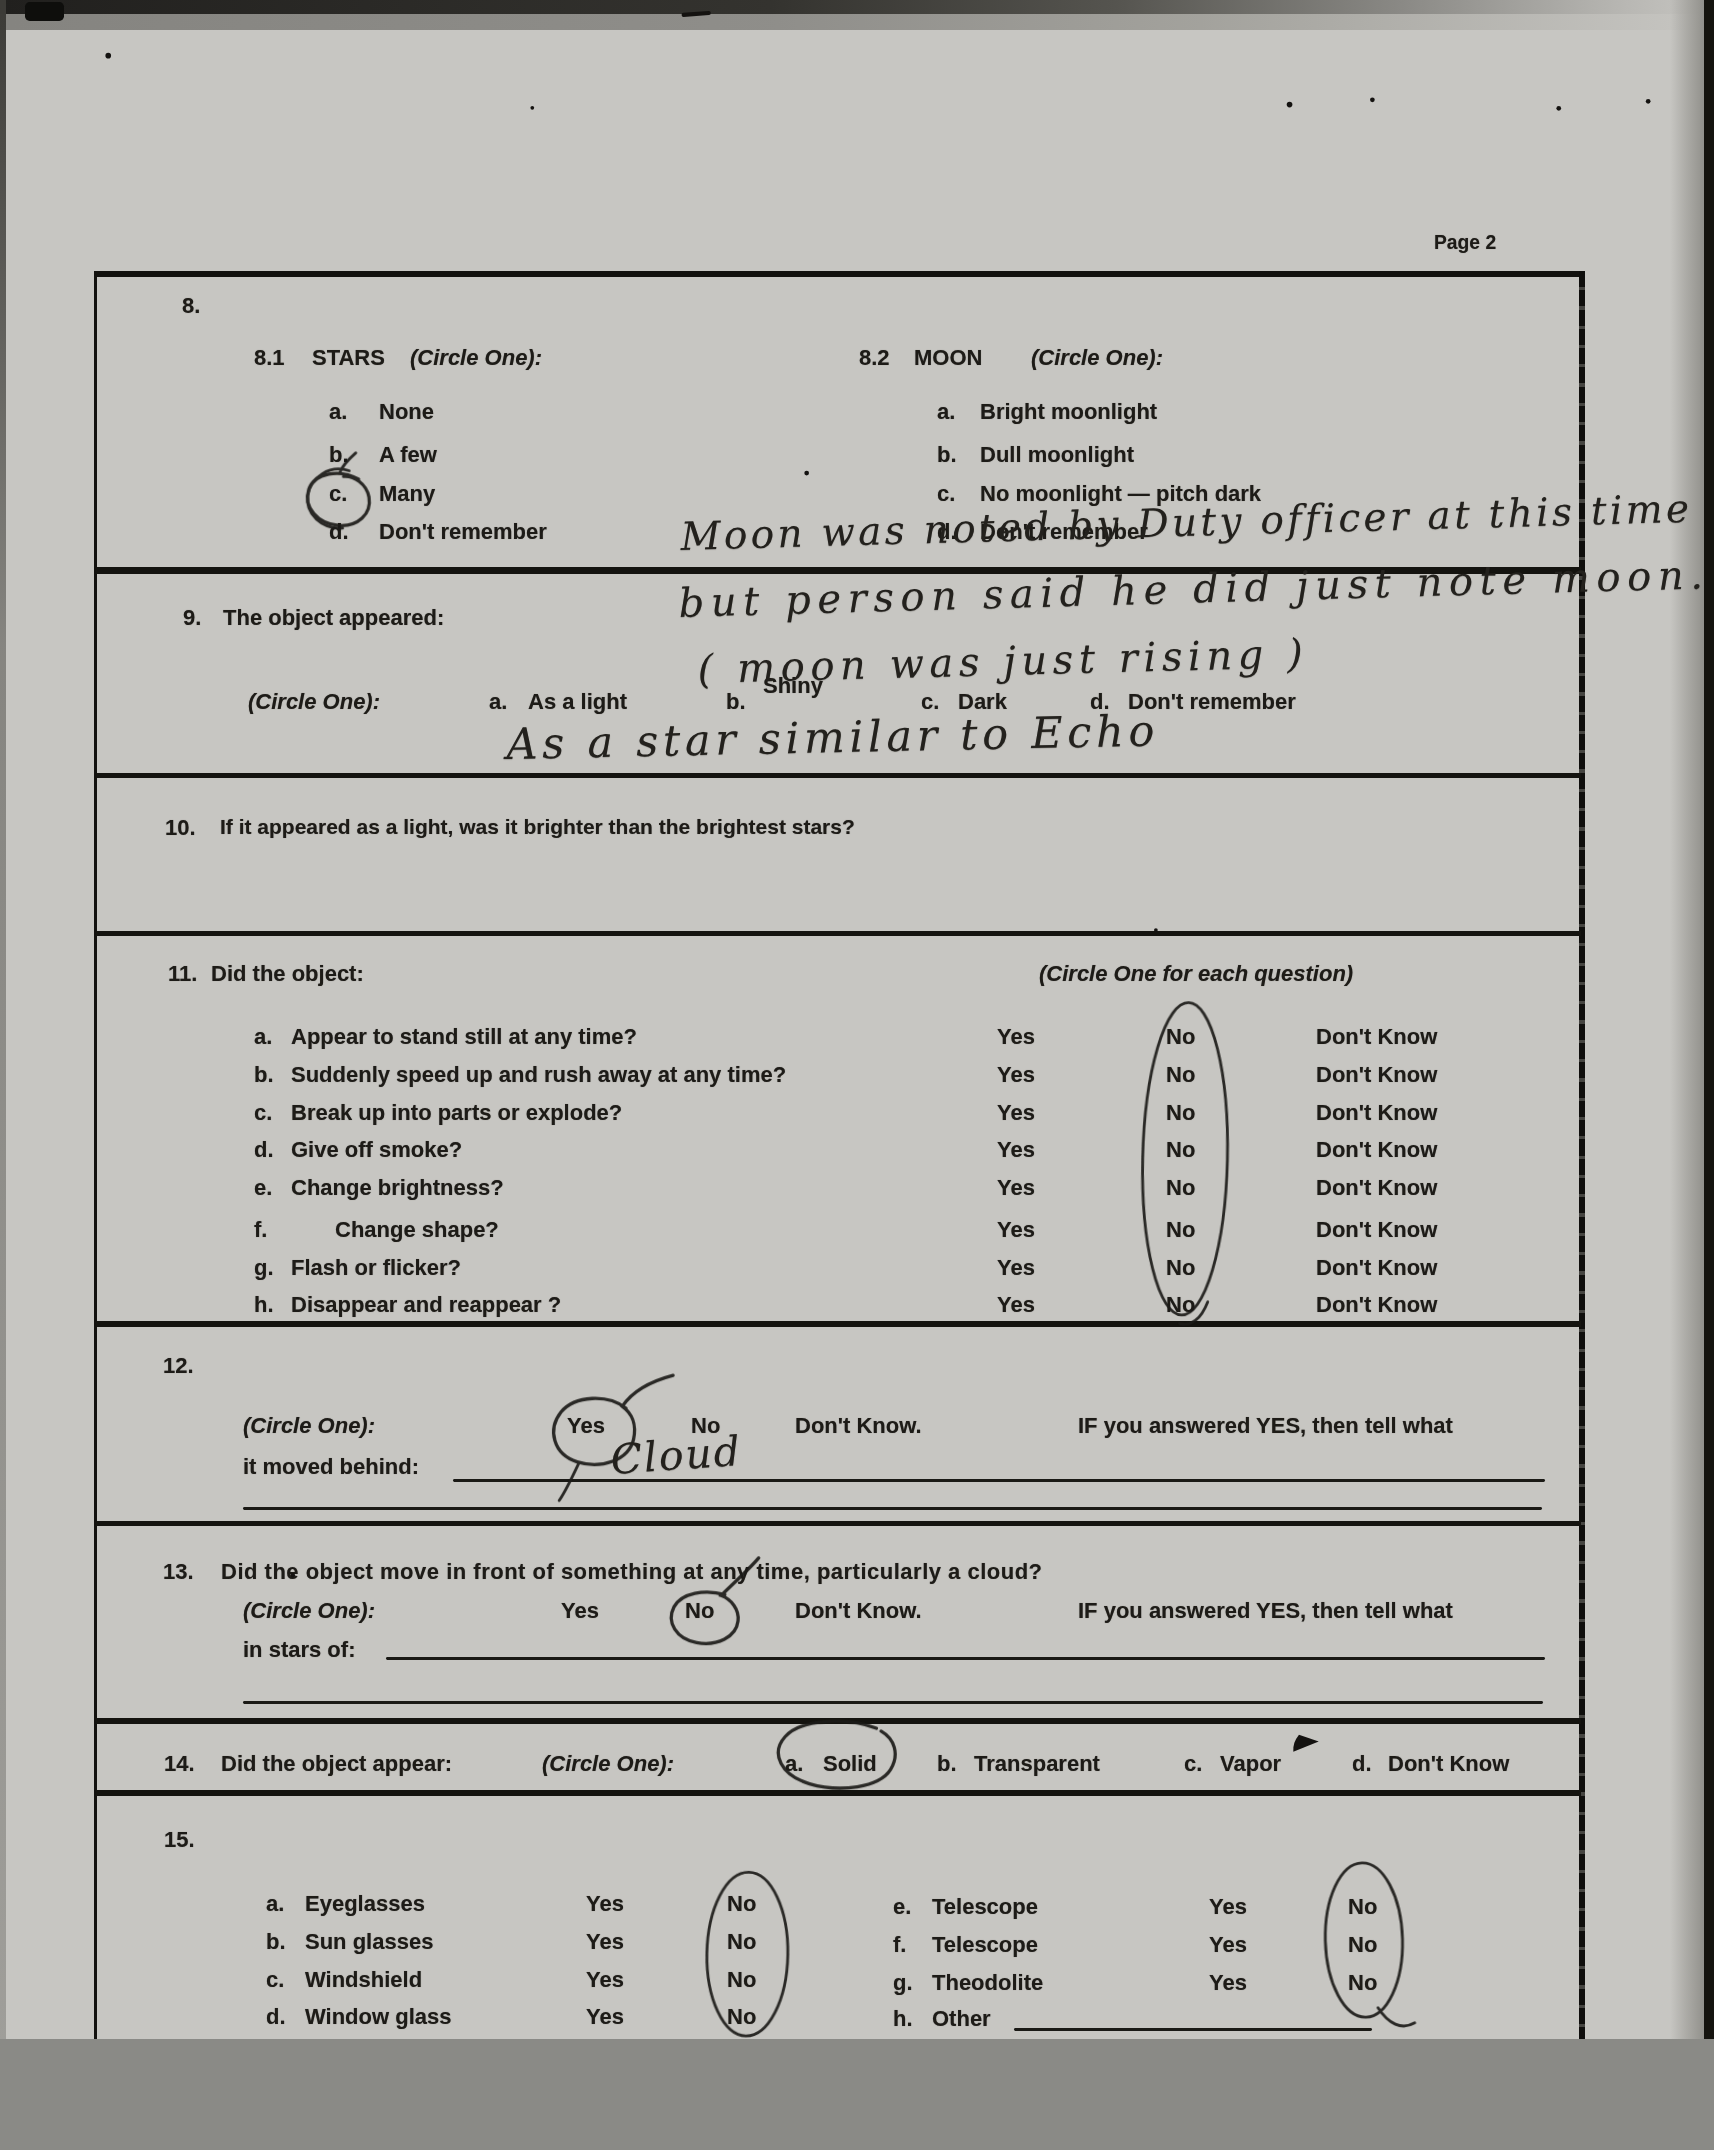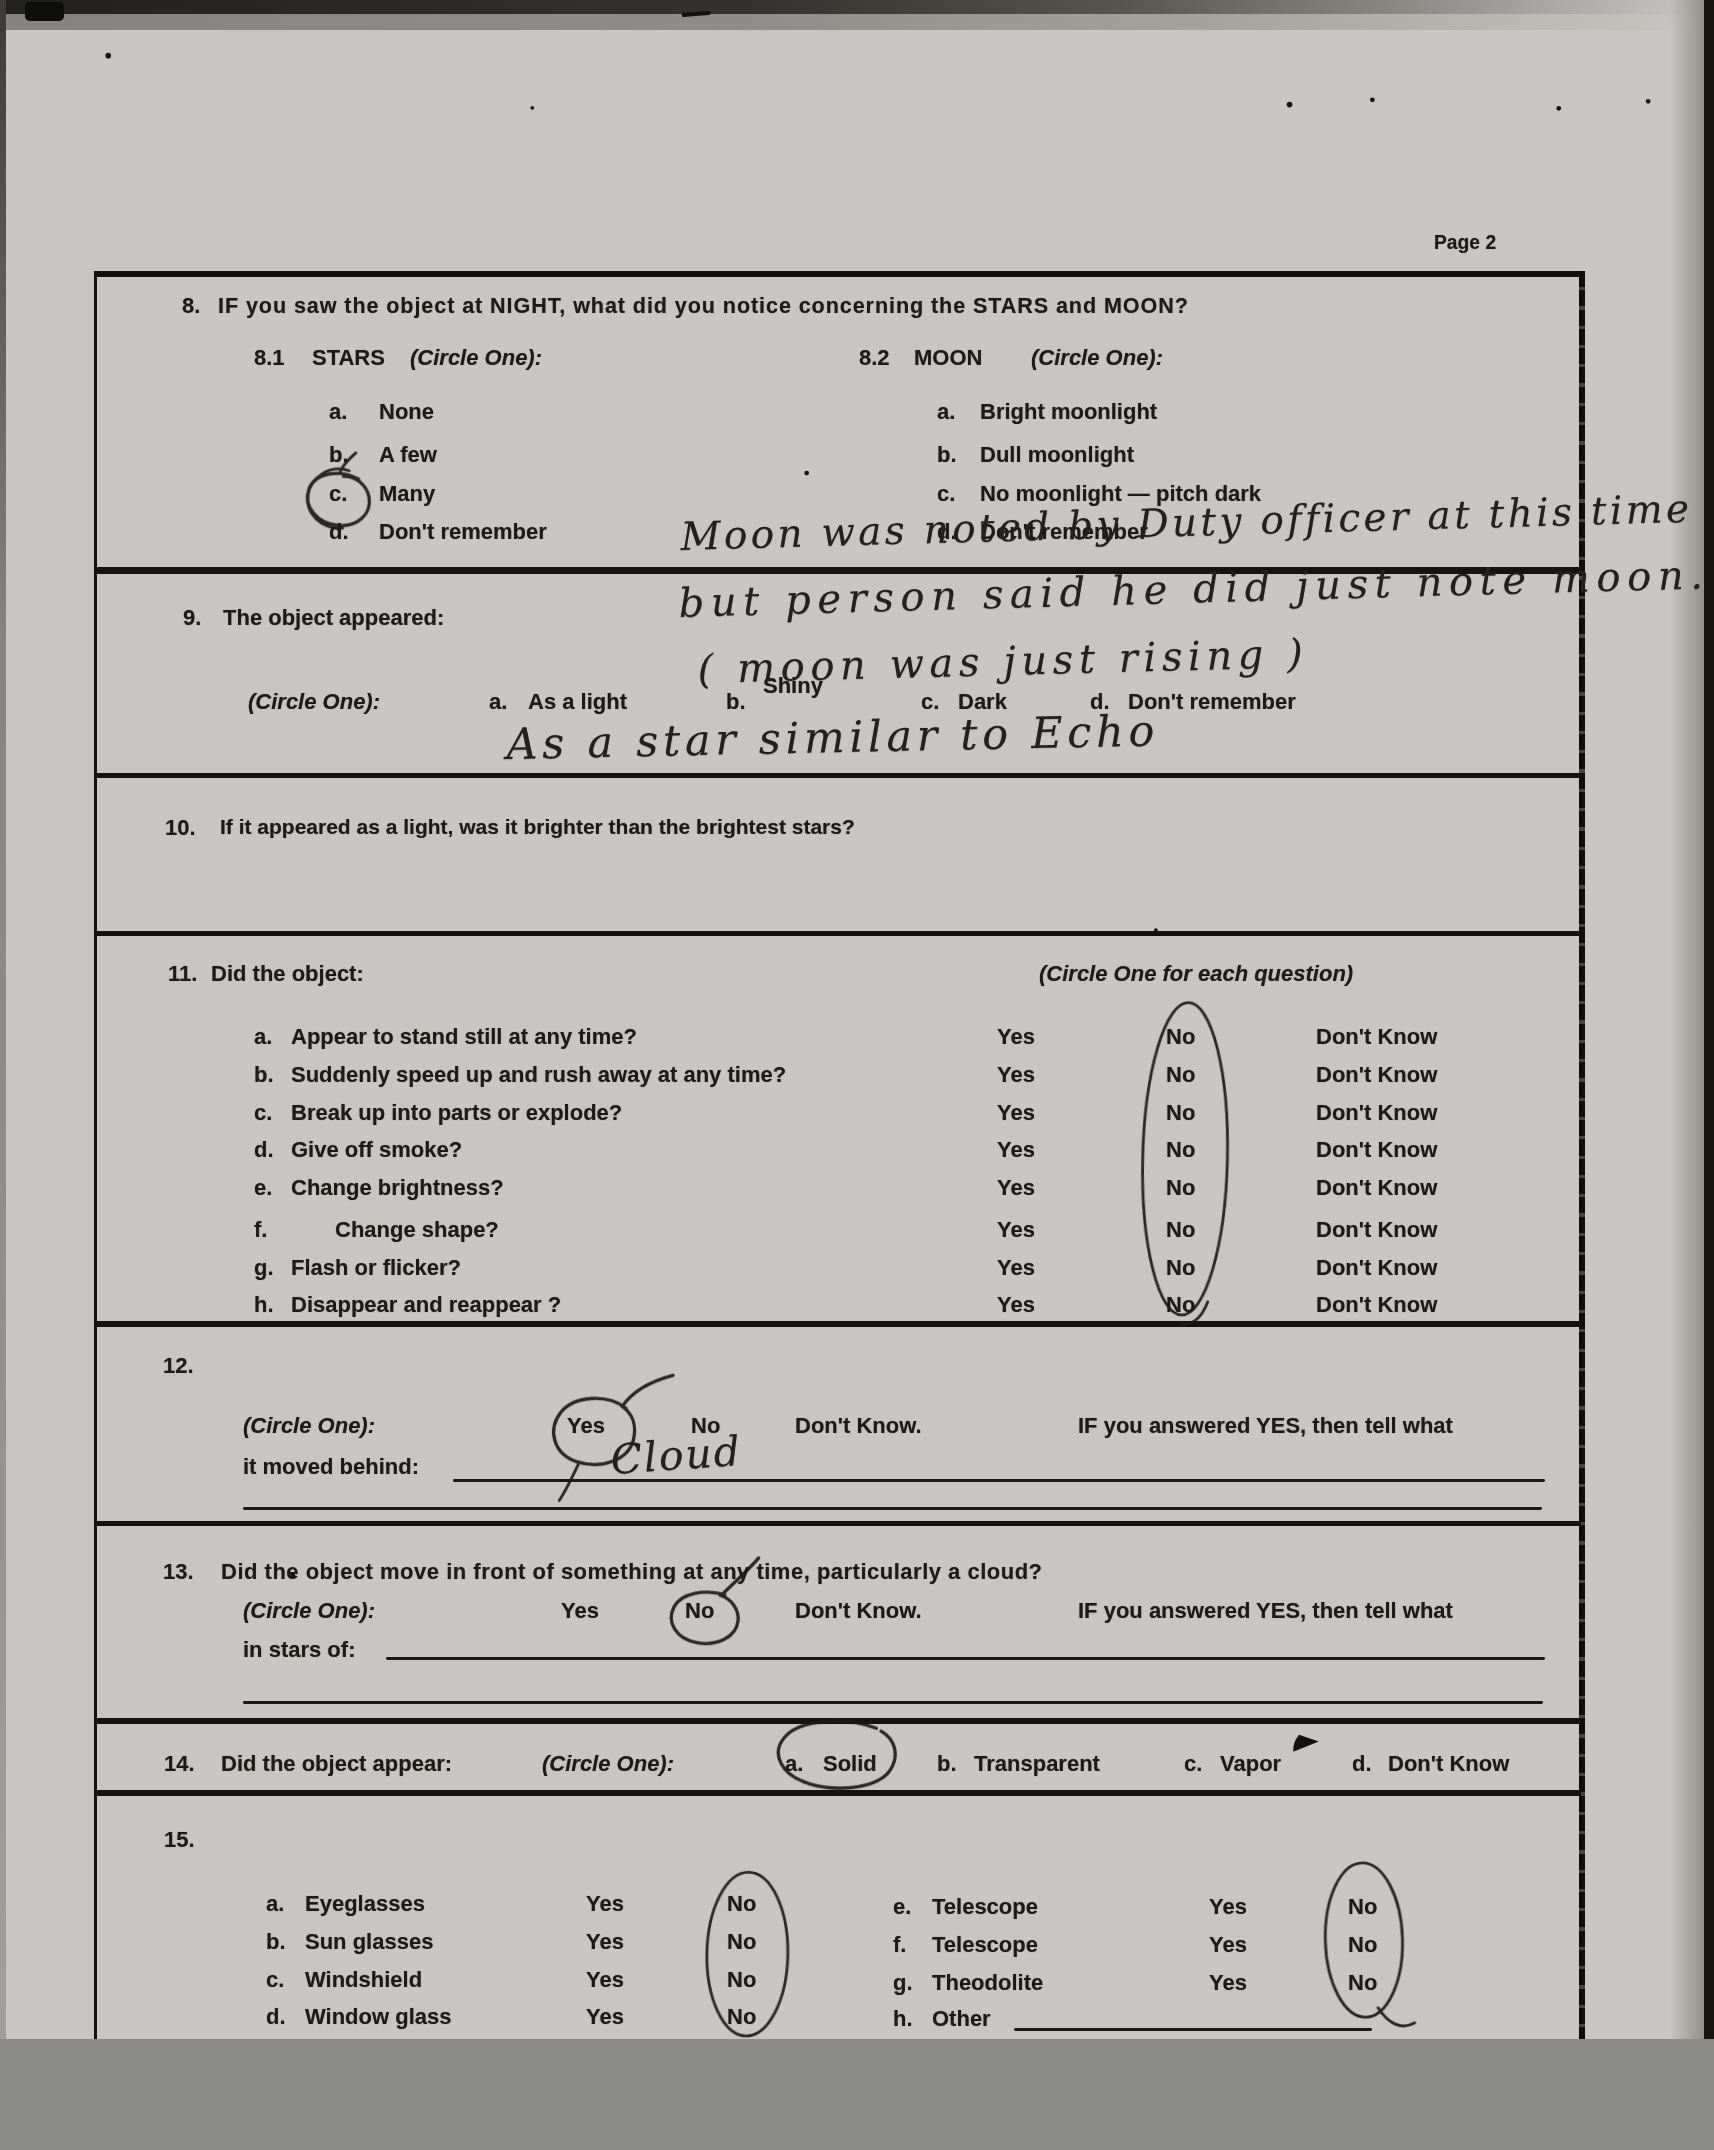--- a/index.html
+++ b/index.html
@@ -60,21 +60,20 @@
   <div class="b-bottom"></div>
   <div class="divider" style="top:567px;height:6.6px;"></div>
   <div class="divider" style="top:773px;height:4.7px;"></div>
   <div class="divider" style="top:931px;height:4.7px;"></div>
   <div class="divider" style="top:1321px;height:5.6px;"></div>
   <div class="divider" style="top:1521px;height:4.7px;"></div>
   <div class="divider" style="top:1718px;height:5.6px;"></div>
   <div class="divider" style="top:1790px;height:5.6px;"></div>
 
   <div class="t" style="left:182px;top:293px;">8.</div>
-  <div class="t" style="left:218px;top:293px;font-size:21.6px;letter-spacing:0.9px;">IF you saw the object at NIGHT, what did you notice concerning the STARS and MOON?</div>
 
   <div class="t" style="left:254px;top:345px;">8.1</div>
   <div class="t" style="left:312px;top:345px;">STARS</div>
   <div class="t i" style="left:410px;top:345px;">(Circle One):</div>
   <div class="t" style="left:859px;top:345px;">8.2</div>
   <div class="t" style="left:914px;top:345px;">MOON</div>
   <div class="t i" style="left:1031px;top:345px;">(Circle One):</div>
 
   <div class="t" style="left:329px;top:399px;">a.</div>
   <div class="t" style="left:379px;top:399px;">None</div>

